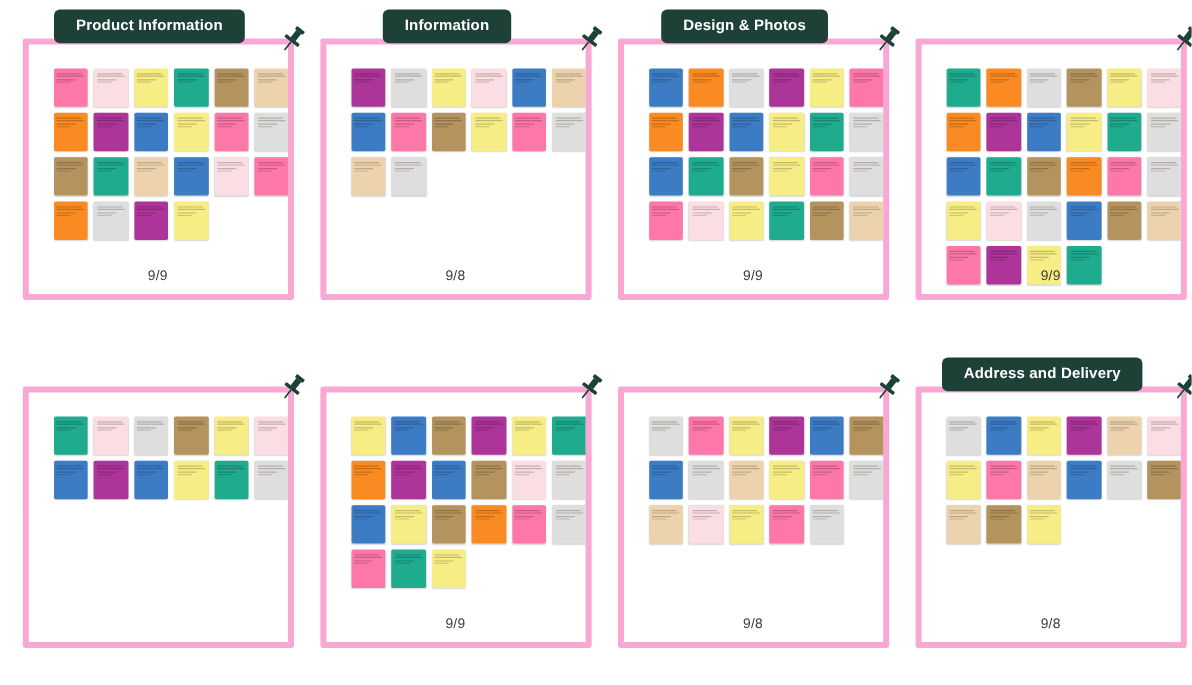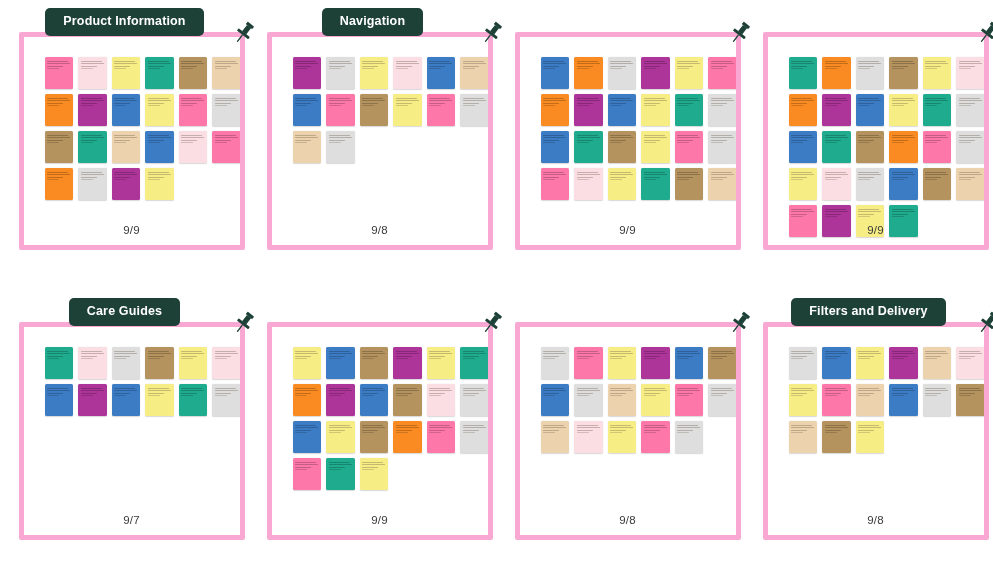--- a/index.html
+++ b/index.html
@@ -268,21 +268,21 @@
       <div class="pin-icon"><svg viewBox="0 0 24 24" width="26" height="26" aria-hidden="true">
   <g transform="rotate(38 12 12)" fill="#1d4037">
     <rect x="8.2" y="1.6" width="7.6" height="3.0" rx="0.7"></rect>
     <rect x="9.6" y="4.4" width="4.8" height="7.4"></rect>
     <path d="M6.2 11.6 h11.6 a0.8 0.8 0 0 1 0.8 0.8 v1.1 a0.8 0.8 0 0 1 -0.8 0.8 h-11.6 a0.8 0.8 0 0 1 -0.8 -0.8 v-1.1 a0.8 0.8 0 0 1 0.8 -0.8 z"></path>
     <rect x="11.35" y="14.3" width="1.3" height="8.0" rx="0.55"></rect>
   </g>
 </svg></div>
     </div>
     <div class="cluster">
-      <div class="cluster-title">Navigation</div>
+      <div class="cluster-title">Information</div>
       <div class="cluster-card">
         <div class="notes-area">
           <div class="note dark" style="background: rgb(173, 52, 153);">
             <i class="ln"></i>
             <i class="ln"></i>
             <i class="ln"></i>
             <i class="ln"></i>
           </div>
           <div class="note light" style="background: rgb(222, 222, 222);">
             <i class="ln"></i>
@@ -368,20 +368,21 @@
       <div class="pin-icon"><svg viewBox="0 0 24 24" width="26" height="26" aria-hidden="true">
   <g transform="rotate(38 12 12)" fill="#1d4037">
     <rect x="8.2" y="1.6" width="7.6" height="3.0" rx="0.7"></rect>
     <rect x="9.6" y="4.4" width="4.8" height="7.4"></rect>
     <path d="M6.2 11.6 h11.6 a0.8 0.8 0 0 1 0.8 0.8 v1.1 a0.8 0.8 0 0 1 -0.8 0.8 h-11.6 a0.8 0.8 0 0 1 -0.8 -0.8 v-1.1 a0.8 0.8 0 0 1 0.8 -0.8 z"></path>
     <rect x="11.35" y="14.3" width="1.3" height="8.0" rx="0.55"></rect>
   </g>
 </svg></div>
     </div>
     <div class="cluster">
+      <div class="cluster-title">Design &amp; Photos</div>
       <div class="cluster-card">
         <div class="notes-area">
           <div class="note dark" style="background: rgb(60, 124, 196);">
             <i class="ln"></i>
             <i class="ln"></i>
             <i class="ln"></i>
             <i class="ln"></i>
           </div>
           <div class="note dark" style="background: rgb(249, 139, 34);">
             <i class="ln"></i>
@@ -710,21 +711,20 @@
       <div class="pin-icon"><svg viewBox="0 0 24 24" width="26" height="26" aria-hidden="true">
   <g transform="rotate(38 12 12)" fill="#1d4037">
     <rect x="8.2" y="1.6" width="7.6" height="3.0" rx="0.7"></rect>
     <rect x="9.6" y="4.4" width="4.8" height="7.4"></rect>
     <path d="M6.2 11.6 h11.6 a0.8 0.8 0 0 1 0.8 0.8 v1.1 a0.8 0.8 0 0 1 -0.8 0.8 h-11.6 a0.8 0.8 0 0 1 -0.8 -0.8 v-1.1 a0.8 0.8 0 0 1 0.8 -0.8 z"></path>
     <rect x="11.35" y="14.3" width="1.3" height="8.0" rx="0.55"></rect>
   </g>
 </svg></div>
     </div>
     <div class="cluster">
-      <div class="cluster-title">Care Guides</div>
       <div class="cluster-card">
         <div class="notes-area">
           <div class="note dark" style="background: rgb(31, 171, 142);">
             <i class="ln"></i>
             <i class="ln"></i>
             <i class="ln"></i>
             <i class="ln"></i>
           </div>
           <div class="note light" style="background: rgb(250, 222, 227);">
             <i class="ln"></i>
@@ -786,21 +786,20 @@
             <i class="ln"></i>
             <i class="ln"></i>
           </div>
           <div class="note light" style="background: rgb(222, 222, 222);">
             <i class="ln"></i>
             <i class="ln"></i>
             <i class="ln"></i>
             <i class="ln"></i>
           </div>
         </div>
-        <div class="count-label">9/7</div>
       </div>
       <div class="pin-icon"><svg viewBox="0 0 24 24" width="26" height="26" aria-hidden="true">
   <g transform="rotate(38 12 12)" fill="#1d4037">
     <rect x="8.2" y="1.6" width="7.6" height="3.0" rx="0.7"></rect>
     <rect x="9.6" y="4.4" width="4.8" height="7.4"></rect>
     <path d="M6.2 11.6 h11.6 a0.8 0.8 0 0 1 0.8 0.8 v1.1 a0.8 0.8 0 0 1 -0.8 0.8 h-11.6 a0.8 0.8 0 0 1 -0.8 -0.8 v-1.1 a0.8 0.8 0 0 1 0.8 -0.8 z"></path>
     <rect x="11.35" y="14.3" width="1.3" height="8.0" rx="0.55"></rect>
   </g>
 </svg></div>
     </div>
@@ -1056,21 +1055,21 @@
       <div class="pin-icon"><svg viewBox="0 0 24 24" width="26" height="26" aria-hidden="true">
   <g transform="rotate(38 12 12)" fill="#1d4037">
     <rect x="8.2" y="1.6" width="7.6" height="3.0" rx="0.7"></rect>
     <rect x="9.6" y="4.4" width="4.8" height="7.4"></rect>
     <path d="M6.2 11.6 h11.6 a0.8 0.8 0 0 1 0.8 0.8 v1.1 a0.8 0.8 0 0 1 -0.8 0.8 h-11.6 a0.8 0.8 0 0 1 -0.8 -0.8 v-1.1 a0.8 0.8 0 0 1 0.8 -0.8 z"></path>
     <rect x="11.35" y="14.3" width="1.3" height="8.0" rx="0.55"></rect>
   </g>
 </svg></div>
     </div>
     <div class="cluster">
-      <div class="cluster-title">Filters and Delivery</div>
+      <div class="cluster-title">Address and Delivery</div>
       <div class="cluster-card">
         <div class="notes-area">
           <div class="note light" style="background: rgb(222, 222, 222);">
             <i class="ln"></i>
             <i class="ln"></i>
             <i class="ln"></i>
             <i class="ln"></i>
           </div>
           <div class="note dark" style="background: rgb(60, 124, 196);">
             <i class="ln"></i>

